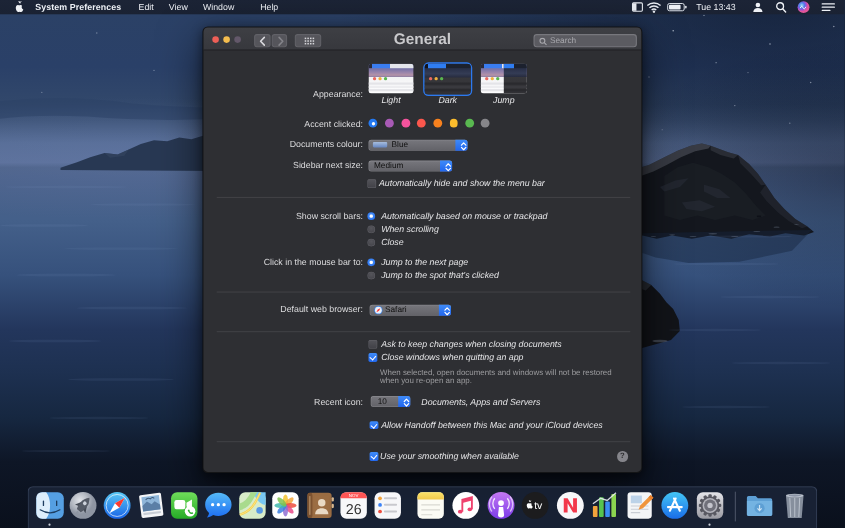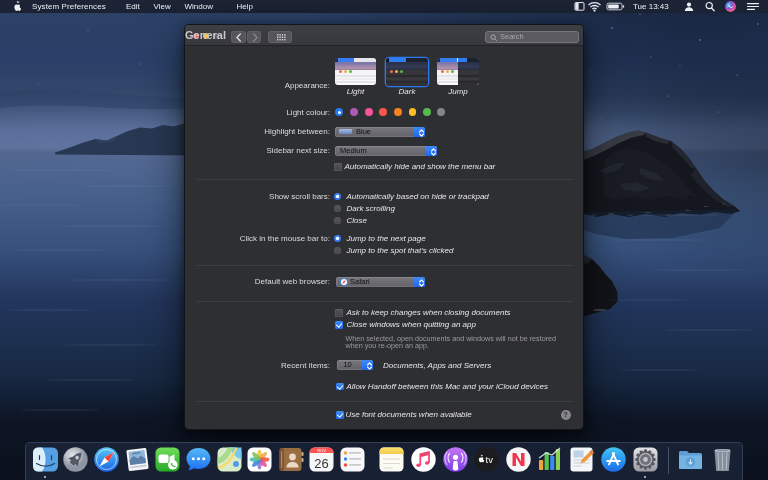--- a/index.html
+++ b/index.html
@@ -26,21 +26,21 @@
 
 #win { position:absolute; left:184px; top:24px; width:400px; height:406px;
   border-radius:5px; background:#2e2f33;
   box-shadow:0 15px 40px rgba(0,0,0,.6), 0 3px 10px rgba(0,0,0,.45);
   border:1px solid rgba(0,0,0,.55); overflow:hidden; }
 #titlebar { position:absolute; left:0; top:0; width:100%; height:21px;
   background:linear-gradient(180deg,#3e3f44,#37383d);
   border-bottom:1px solid #232326; }
 .tl { position:absolute; top:7.5px; width:6px; height:6px; border-radius:50%; }
 #wtitle { position:absolute; top:0; left:0; width:100%; height:21px; line-height:21px;
-  color:#c9c9cc; font-size:11px; font-weight:bold; }
+  text-align:center; color:#c9c9cc; font-size:14px; font-weight:bold; }
 .tbtn { position:absolute; top:5.5px; height:12px; background:#55555b; border-radius:2.5px;
   border:1px solid #616167; }
 #search { position:absolute; top:5.5px; left:300px; width:94px; height:12px;
   background:#5b5b61; border:1px solid #77777d; border-radius:3px;
   color:#a8a8ad; font-size:7.5px; line-height:10px; padding-left:14px; }
 
 .lbl { position:absolute; color:#dcdcde; font-size:8px; text-align:right; white-space:nowrap; }
 .txt { position:absolute; color:#e6e6e8; font-size:8px; white-space:nowrap;font-style:italic; }
 .sep { position:absolute; left:12px; width:376px; height:1px; background:rgba(255,255,255,.085); }
 .radio { position:absolute; width:7px; height:7px; border-radius:50%;
@@ -163,21 +163,21 @@
       <ellipse cx="660" cy="370" rx="40" ry="1.1"></ellipse>
         <ellipse cx="90" cy="380" rx="45" ry="1.1"></ellipse>
       <ellipse cx="680" cy="215" rx="40" ry="1"></ellipse>
         <ellipse cx="60" cy="410" rx="40" ry="1"></ellipse>
     </g>
   </svg>
   <div id="menubar">
     <svg class="mb" style="left:12.5px" width="10" height="13" viewBox="0 0 10 13">
       <path d="M5.6,3.2 c0,-1 .6,-1.8 1.3,-2.2 c-.5,-.1 -1.3,.3 -1.6,.9 c-.3,-.6 -.9,-1 -1.5,-.9 c-.1,.8 .7,2.2 1.8,2.2 Z M7.1,5.2 c-.6,-.7 -1.4,-.8 -2,-.5 c-.4,.2 -.8,.2 -1.2,0 c-.7,-.3 -1.5,-.1 -2,.6 c-1,1.3 -.5,3.6 .5,4.9 c.4,.5 .9,.8 1.4,.7 c.4,-.1 .6,-.3 1.1,-.3 c.5,0 .7,.2 1.1,.3 c.5,.1 1,-.2 1.4,-.7 c.4,-.5 .6,-1 .8,-1.5 c-1.6,-.7 -1.8,-2.7 -1.1,-3.5 Z" fill="#f0f2f6"></path>
     </svg>
-    <div class="mb" style="left:32px;font-weight:normal;letter-spacing:.1px">System Preferences</div>
+    <div class="mb" style="left:32px;font-weight:bold;letter-spacing:.1px">System Preferences</div>
     <div class="mb" style="left:126px">Edit</div>
     <div class="mb" style="left:153.5px">View</div>
     <div class="mb" style="left:184.5px">Window</div>
     <div class="mb" style="left:236.5px">Help</div>
     <svg class="mb" style="left:574px" width="11" height="13" viewBox="0 0 11 13">
       <rect x="1" y="2.6" width="9" height="7.6" rx="1" fill="none" stroke="#e8ecf2" stroke-width="1"></rect>
       <rect x="1.4" y="3" width="3.2" height="6.8" fill="#e8ecf2"></rect>
     </svg>
     <svg class="mb" style="left:587px" width="15" height="13" viewBox="0 0 15 13">
       <path d="M1.5,5 a9,9 0 0 1 12,0" fill="none" stroke="#e8ecf2" stroke-width="1.3"></path>
@@ -297,108 +297,108 @@
         <div class="trow" style="top:19.5px;background:#ededf0;width:50%"></div>
         <div class="trow" style="top:22.5px;background:#e4e4e8;width:50%"></div>
         <div class="trow" style="top:16.5px;left:50%;background:#2a2a2e"></div>
         <div class="trow" style="top:19.5px;left:50%;background:#39393e"></div>
         <div class="trow" style="top:22.5px;left:50%;background:#2a2a2e"></div>
       </div>
       <div class="txt" style="left:150px;top:61.3px;width:41px;text-align:center">Light</div>
       <div class="txt" style="left:201px;top:61.3px;width:42px;text-align:center">Dark</div>
       <div class="txt" style="left:252px;top:61.3px;width:42px;text-align:center">Jump</div>
 
-      <div class="lbl" style="right:253px;top:81.7px">Light colour:</div>
+      <div class="lbl" style="right:253px;top:81.7px">Accent clicked:</div>
       <div class="dot" style="left:150.3px;background:#2479f1">
           <i></i>
         </div>
       <div class="dot" style="left:164.9px;background:#a85ab5"></div>
       <div class="dot" style="left:179.8px;background:#f5539d"></div>
       <div class="dot" style="left:194.1px;background:#fb574d"></div>
       <div class="dot" style="left:208.9px;background:#f7811e"></div>
       <div class="dot" style="left:223.5px;background:#fcbd2d"></div>
       <div class="dot" style="left:237.8px;background:#59b850"></div>
       <div class="dot" style="left:252.1px;background:#86868a"></div>
 
-      <div class="lbl" style="right:253px;top:100.9px">Highlight between:</div>
+      <div class="lbl" style="right:253px;top:100.9px">Documents colour:</div>
       <div class="pop" style="left:150px;top:101.5px;width:90px">
         <div style="position:absolute;left:4px;top:2.4px;width:13px;height:5.6px;border-radius:1px;background:linear-gradient(180deg,#a8bede,#6787c2)"></div>
         <div class="ptxt" style="left:21px">Blue</div>
         <div class="cap">
             <svg width="11" height="10" viewBox="0 0 11 10">
               <path d="M3.5,4 L5.5,1.9 L7.5,4 M3.5,6 L5.5,8.1 L7.5,6" fill="none" stroke="#fff" stroke-width="1.1" stroke-linecap="round" stroke-linejoin="round"></path>
             </svg>
           </div>
       </div>
 
       <div class="lbl" style="right:253px;top:120.4px">Sidebar next size:</div>
-      <div class="pop" style="left:150px;top:121px;width:102px">
+      <div class="pop" style="left:150px;top:121px;width:76px">
         <div class="ptxt">Medium</div>
         <div class="cap">
             <svg width="11" height="10" viewBox="0 0 11 10">
               <path d="M3.5,4 L5.5,1.9 L7.5,4 M3.5,6 L5.5,8.1 L7.5,6" fill="none" stroke="#fff" stroke-width="1.1" stroke-linecap="round" stroke-linejoin="round"></path>
             </svg>
           </div>
       </div>
       <div class="cb" style="left:149px;top:138.2px"></div>
       <div class="txt" style="left:159.5px;top:136px">Automatically hide and show the menu bar</div>
       <div class="sep" style="top:154px"></div>
 
       <div class="lbl" style="right:253px;top:165.8px">Show scroll bars:</div>
       <div class="radio on" style="left:149.2px;top:168px"></div>
-      <div class="txt" style="left:161.5px;top:165.8px">Automatically based on hide or trackpad</div>
+      <div class="txt" style="left:161.5px;top:165.8px">Automatically based on mouse or trackpad</div>
       <div class="radio" style="left:149.2px;top:180px"></div>
-      <div class="txt" style="left:161.5px;top:177.8px">Dark scrolling</div>
+      <div class="txt" style="left:161.5px;top:177.8px">When scrolling</div>
       <div class="radio" style="left:149.2px;top:191.9px"></div>
       <div class="txt" style="left:161.5px;top:189.7px">Close</div>
 
       <div class="lbl" style="right:253px;top:207.5px">Click in the mouse bar to:</div>
       <div class="radio on" style="left:149.2px;top:209.9px"></div>
       <div class="txt" style="left:161.5px;top:207.7px">Jump to the next page</div>
       <div class="radio" style="left:149.2px;top:222.1px"></div>
       <div class="txt" style="left:161.5px;top:219.9px">Jump to the spot that’s clicked</div>
       <div class="sep" style="top:240.2px"></div>
 
       <div class="lbl" style="right:253px;top:251px">Default web browser:</div>
-      <div class="pop" style="left:151px;top:251.5px;width:89px">
+      <div class="pop" style="left:151px;top:251.5px;width:74px">
         <svg width="8" height="8" viewBox="0 0 8 8" style="position:absolute;left:3.5px;top:1.2px">
           <circle cx="4" cy="4" r="3.8" fill="#3a86f0"></circle>
           <circle cx="4" cy="4" r="3.1" fill="#eef2f8"></circle>
           <path d="M5.8,2.2 L3.4,3.4 L2.2,5.8 L4.6,4.6 Z" fill="#f33"></path>
         </svg>
         <div class="ptxt" style="left:14px">Safari</div>
         <div class="cap">
             <svg width="11" height="10" viewBox="0 0 11 10">
               <path d="M3.5,4 L5.5,1.9 L7.5,4 M3.5,6 L5.5,8.1 L7.5,6" fill="none" stroke="#fff" stroke-width="1.1" stroke-linecap="round" stroke-linejoin="round"></path>
             </svg>
           </div>
       </div>
       <div class="sep" style="top:275.5px"></div>
       <div class="cb" style="left:150px;top:284.3px"></div>
       <div class="txt" style="left:161.5px;top:282.2px">Ask to keep changes when closing documents</div>
       <div class="cb on" style="left:150px;top:296.3px"></div>
       <div class="txt" style="left:161.5px;top:294.2px">Close windows when quitting an app</div>
       <div style="position:absolute;left:160.5px;top:309.9px;font-size:7.2px;line-height:7.6px;color:#9c9c9f">
         When selected, open documents and windows will not be restored<br>when you re-open an app.</div>
 
-      <div class="lbl" style="right:253px;top:334.9px">Recent items:</div>
+      <div class="lbl" style="right:253px;top:334.9px">Recent icon:</div>
       <div class="pop" style="left:152.4px;top:335px;width:35.2px">
         <div class="ptxt" style="left:6px">10</div>
         <div class="cap">
             <svg width="11" height="10" viewBox="0 0 11 10">
               <path d="M3.5,4 L5.5,1.9 L7.5,4 M3.5,6 L5.5,8.1 L7.5,6" fill="none" stroke="#fff" stroke-width="1.1" stroke-linecap="round" stroke-linejoin="round"></path>
             </svg>
           </div>
       </div>
       <div class="txt" style="left:198px;top:334.9px">Documents, Apps and Servers</div>
       <div class="cb on" style="left:151px;top:357.7px"></div>
       <div class="txt" style="left:161.5px;top:356.2px">Allow Handoff between this Mac and your iCloud devices</div>
       <div class="sep" style="top:376px"></div>
       <div class="cb on" style="left:151px;top:386.2px"></div>
-      <div class="txt" style="left:160.5px;top:384.3px">Use font documents when available</div>
+      <div class="txt" style="left:160.5px;top:384.3px">Use your smoothing when available</div>
       <div style="position:absolute;left:376px;top:385.4px;width:9.5px;height:9.5px;border-radius:50%;background:#85858b;color:#2e2e31;font-size:7px;font-weight:bold;text-align:center;line-height:9.5px">?</div>
     </div>
   </div>
   <div id="dock"></div>
   <div id="dockicons">
 
     <svg class="di" style="left:31.5px" viewBox="0 0 27 27">
       <rect x="1" y="1.5" width="25" height="24" rx="5.5" fill="#559fe2"></rect>
       <path d="M1,7 Q1,1.5 6.5,1.5 L10,1.5 Q13.5,6 13.5,13.5 Q13.5,21 10,25.5 L6.5,25.5 Q1,25.5 1,20 Z" fill="#ddeefb"></path>
       <path d="M7.5,9.5 L7.5,13.5 M19.5,9.5 L19.5,13.5" stroke="#1d3d5f" stroke-width="1.2" stroke-linecap="round"></path>

